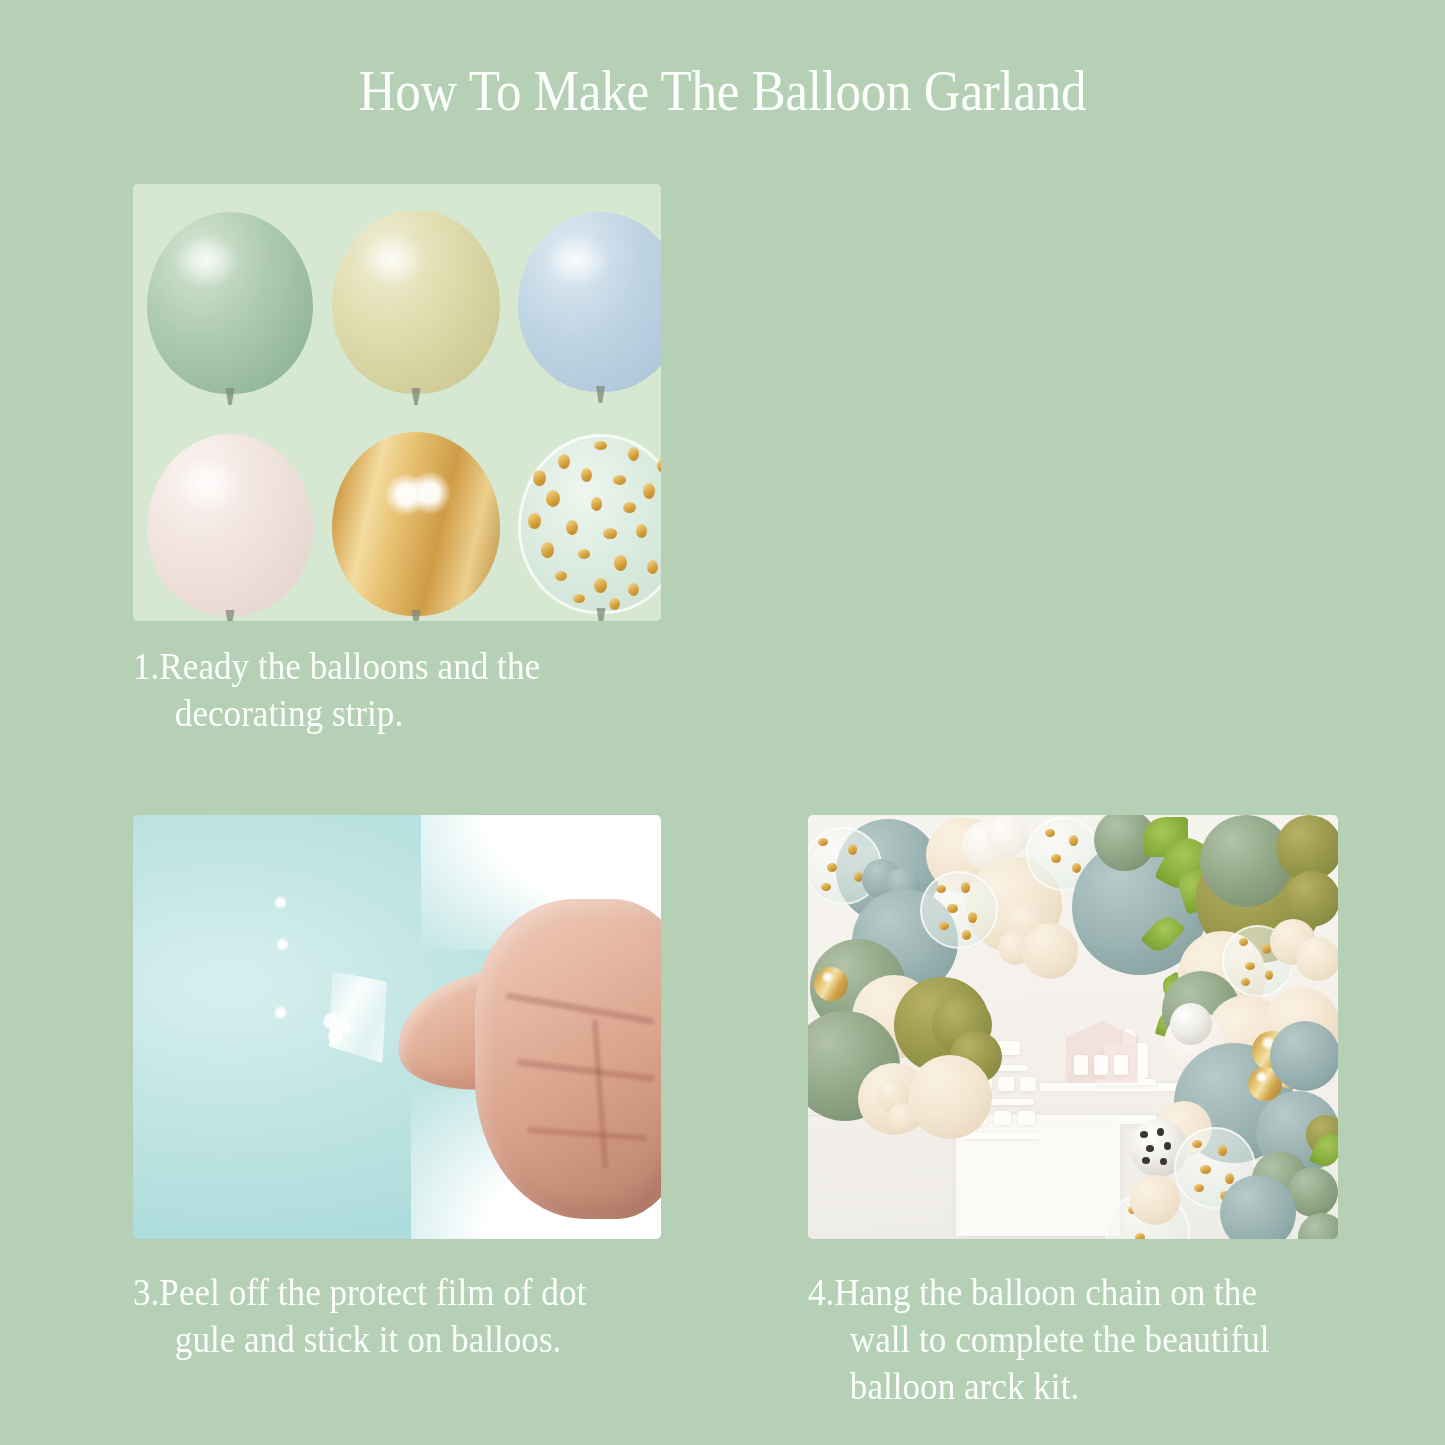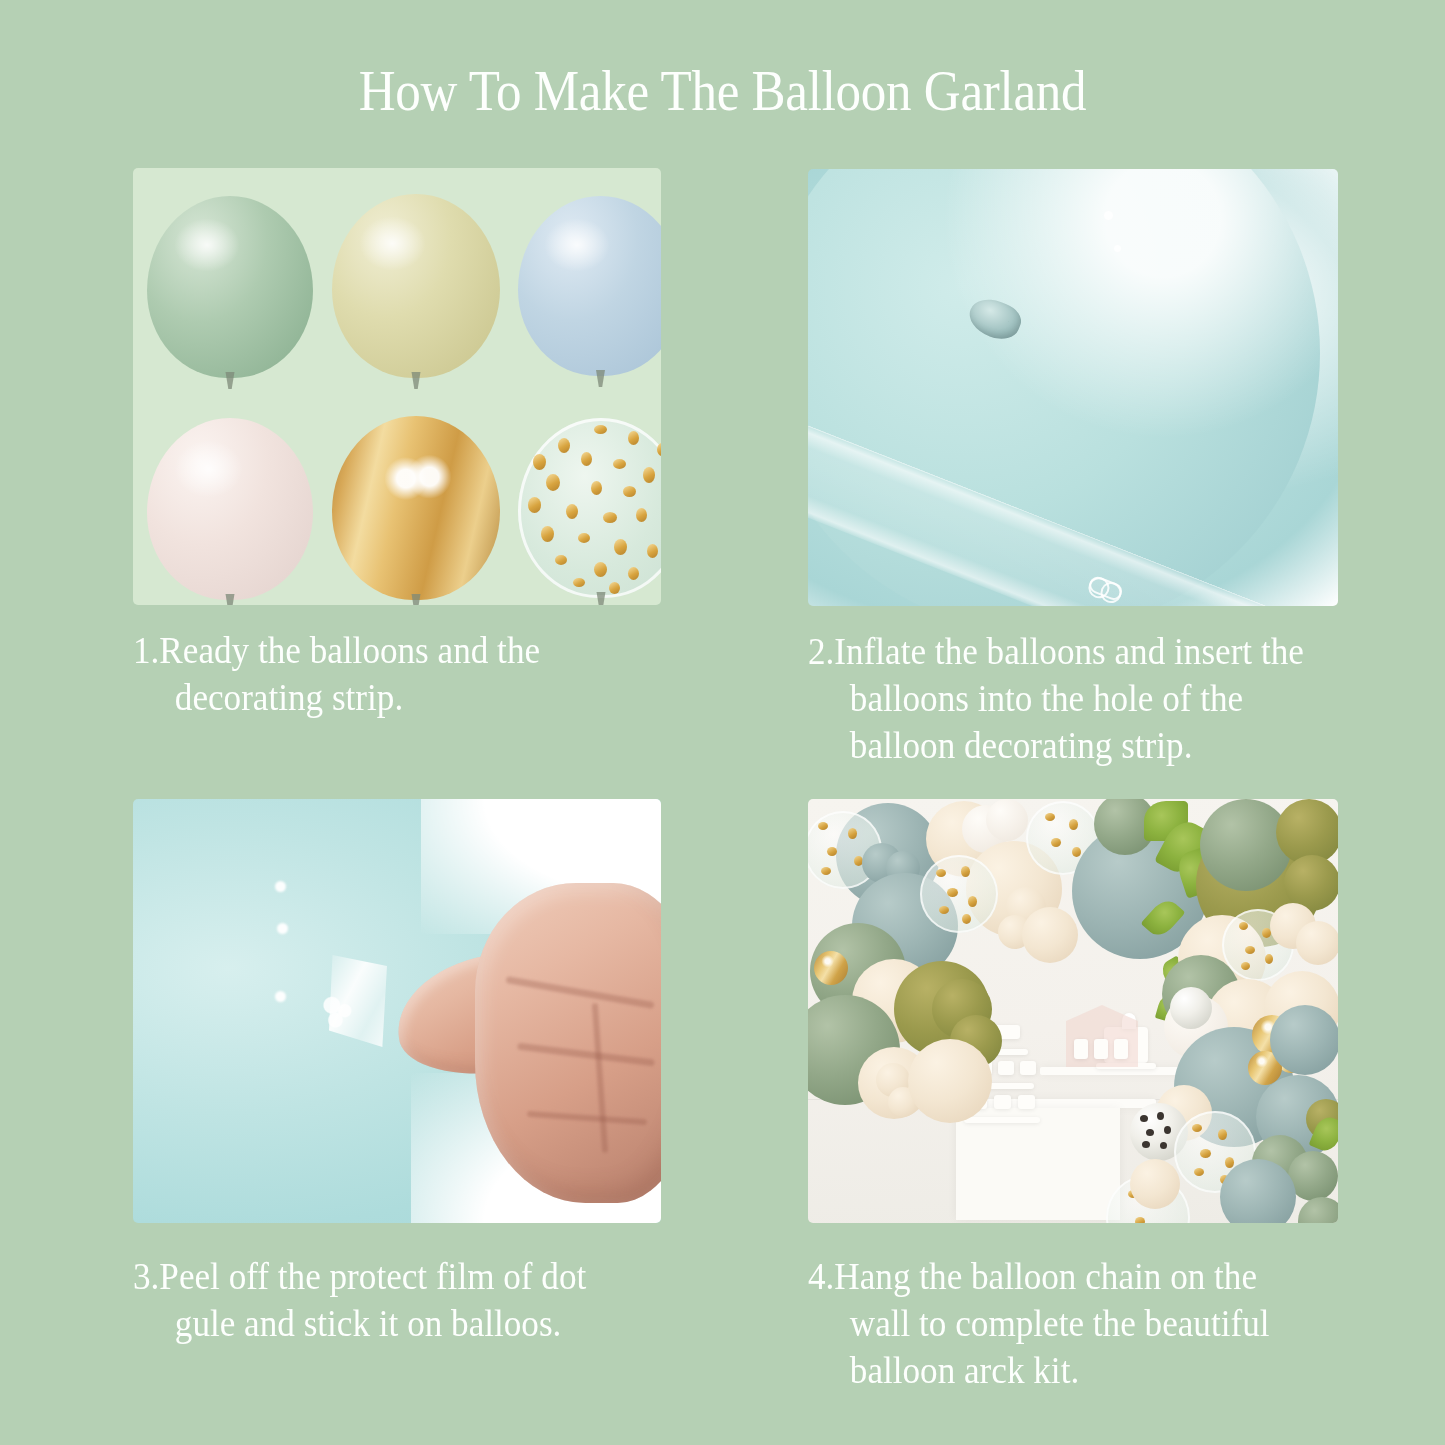--- a/index.html
+++ b/index.html
@@ -27,21 +27,21 @@
     letter-spacing:-0.3px;
     color:#fdfffd;
     font-weight:400;
     transform:scaleX(0.88);
     white-space:nowrap;
   }
 
   
   #steps-grid{
     position:absolute;
-    top:168px; left:0;
+    top:184px; left:0;
     width:1209px; height:1261px;
   }
 
   .step{ position:absolute; }
 
   .step-1{ left:133px;  top:0px;   width:528px; }
   .step-2{ left:808px;  top:1px;   width:530px; }
   .step-3{ left:133px;  top:631px; width:528px; }
   .step-4{ left:808px;  top:631px; width:530px; }
 
@@ -322,41 +322,20 @@
         <div class="dot" style="left:46%;top:80%;width:13px;height:15px;"></div>
         <div class="dot" style="left:66%;top:83%;width:11px;height:13px;"></div>
         <div class="dot" style="left:33%;top:89%;width:12px;height:9px;"></div>
         <div class="dot" style="left:55%;top:91%;width:11px;height:12px;"></div>
       </div>
 
     </div>
     <div class="caption">1.Ready the balloons and the decorating strip.</div>
   </div>
 
-  <div class="step step-2">
-    <div class="photo p2">
-
-      <div class="p2-ball"></div>
-
-      <div class="p2-bub" style="left:296px;top:42px;width:9px;height:9px;"></div>
-      <div class="p2-bub" style="left:306px;top:76px;width:7px;height:7px;"></div>
-
-      <div class="p2-strip">
-        <div class="p2-hole" style="left:378px;top:34px;"></div>
-
-      </div>
-
-      <div class="p2-neck">
-        <div class="nk"></div>
-        <div class="fr"></div>
-      </div>
-
-    </div>
-    <div class="caption">2.Inflate the balloons and insert the balloons into the hole of the balloon decorating strip.</div>
-  </div>
 
   <div class="step step-3">
     <div class="photo p3">
 
       <div class="p3-white-tr"></div>
       <div class="p3-white-br"></div>
 
       <div class="p3-hl" style="left:142px;top:82px;"></div>
       <div class="p3-hl" style="left:144px;top:124px;"></div>
       <div class="p3-hl" style="left:142px;top:192px;"></div>

